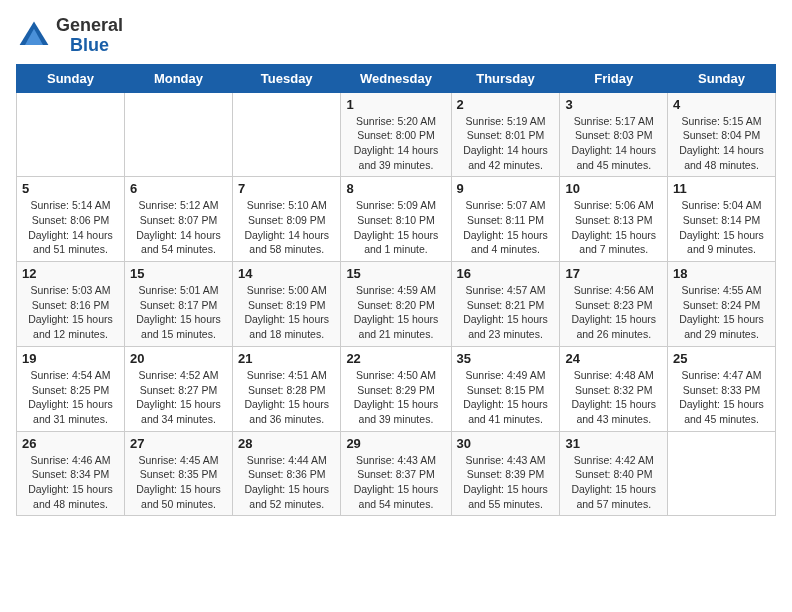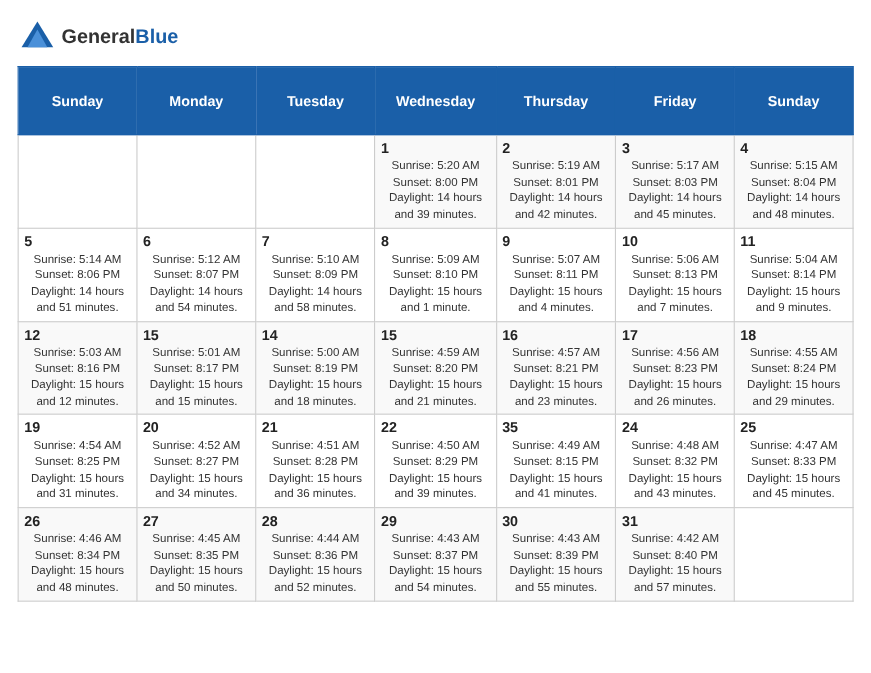--- a/index.html
+++ b/index.html
@@ -16,32 +16,33 @@
       align-items: flex-start;
       margin-bottom: 8px;
     }
     .logo {
       display: flex;
       align-items: center;
       gap: 4px;
     }
     .logo-text {
       display: flex;
-      flex-direction: row;
+      flex-direction: column;
       line-height: 1.1;
     }
     .logo-general {
       font-size: 18px;
       font-weight: bold;
       color: #333;
     }
     .logo-blue {
       font-size: 18px;
       font-weight: bold;
       color: #1a5fa8;
+      text-align: center;
     }
     .logo-icon {
       width: 36px;
       height: 36px;
     }
     .title-block {
       text-align: right;
     }
     .cal-title {
       font-size: 36px;
@@ -54,21 +55,21 @@
     }
     table {
       width: 100%;
       border-collapse: collapse;
       font-size: 11px;
     }
     thead th {
       background: #1a5fa8;
       color: #fff;
       text-align: center;
-      padding: 23px 4px;
+      padding: 6px 4px;
       font-size: 13px;
       font-weight: bold;
       border: 1px solid #1a5fa8;
     }
     tbody td {
       border: 1px solid #ccc;
       vertical-align: top;
       padding: 4px 5px;
       width: 113px;
       min-height: 80px;

